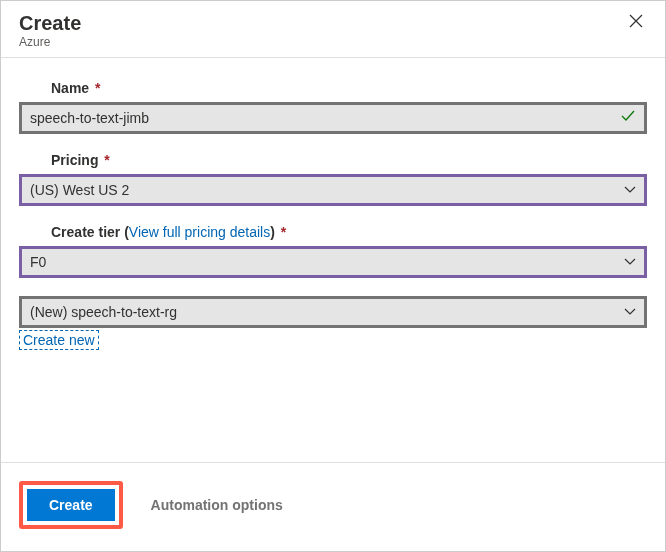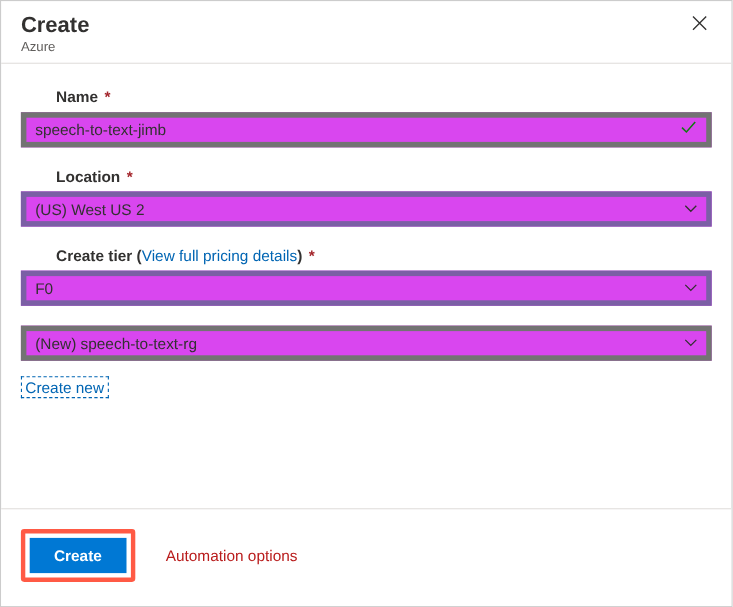--- a/index.html
+++ b/index.html
@@ -24,26 +24,26 @@
     .header h1 { font-size: 20px; font-weight: 600; line-height: 1.2; }
     .header .sub { font-size: 12px; color: #605e5c; }
     .close-btn { font-size: 18px; line-height: 1; cursor: pointer; padding: 2px 4px; color:#323130; }
     .form-body { padding: 22px 18px 10px 18px; }
     .field { margin-bottom: 18px; }
     .field-label { font-weight: 600; font-size: 14px; margin-bottom: 6px; display: block; padding-left: 32px; }
     .req { color: #a4262c; margin-left: 2px; }
     .link { color: #0065b3; text-decoration: none; font-weight: 400; }
     .input-wrap {
       position: relative;
-      border: 5px solid #737373;
+      border: 3px solid #737373;
       height: 32px;
       display: flex;
       align-items: center;
       padding: 0 8px;
-      background: #d946ef;
+      background: #e5e5e5;
     }
     .input-wrap.violet { border-color: #7b5fa5; }
     .input-wrap input, .input-wrap .value {
       border: none; outline: none;
       font-size: 14px; color: #323130;
       flex: 1; background: transparent;
       font-family: inherit;
     }
     .chevron {
       width: 12px; height: 12px;
@@ -52,21 +52,21 @@
       color: #323130;
     }
     .check { color: #107c10; font-size: 16px; }
     .create-new {
       color: #0065b3;
       font-size: 14px;
       border: 1px dashed #0065b3;
       padding: 1px 3px;
       display: inline-block;
       cursor: pointer;
-      margin-top: 14px;
+      margin-top: 2px;
     }
     .footer {
       position: absolute;
       left: 0; right: 0; bottom: 0;
       padding: 18px 18px 22px 18px;
       border-top: 1px solid #e1dfdd;
       display: flex;
       align-items: center;
       gap: 28px;
       background:#fff;
@@ -80,21 +80,21 @@
     .primary-btn {
       background: #0078d4;
       color: #fff;
       border: none;
       font-size: 14px;
       font-weight: 600;
       padding: 8px 22px;
       cursor: pointer;
       font-family: inherit;
     }
-    .automation-link { color: #b91c1c; font-size: 14px; cursor: pointer; }
+    .automation-link { color: #737373; font-size: 14px; cursor: pointer; font-weight: bold; }
     svg.chev { width: 12px; height: 12px; }
   </style>
 </head>
 <body>
 
 <div class="header">
   <div class="header-titles">
     <h1>Create</h1>
     <span class="sub">Azure</span>
   </div>
@@ -117,21 +117,21 @@
         <svg width="16" height="16" viewBox="0 0 16 16">
             <path d="M2 8 L6 12 L14 3" stroke="#107c10" stroke-width="1.4" fill="none"></path>
           </svg>
       </span>
     </div>
   </div>
 
 
   <div class="field">
     <label class="field-label">
-      <span>Location</span><span class="req"> *</span>
+      <span>Pricing</span><span class="req"> *</span>
     </label>
     <div class="input-wrap violet">
       <span class="value">(US) West US 2</span>
       <span class="chevron">
         <svg class="chev" viewBox="0 0 12 12">
             <path d="M1 3 L6 8 L11 3" stroke="#323130" stroke-width="1.2" fill="none"></path>
           </svg>
       </span>
     </div>
   </div>

